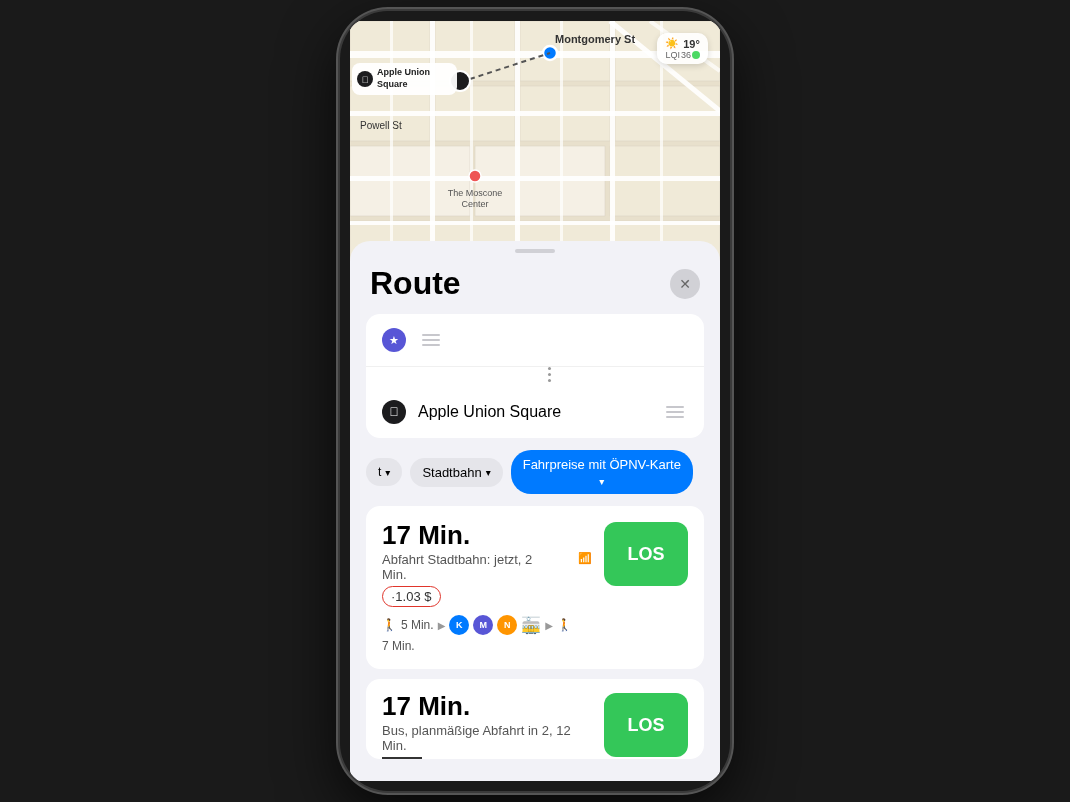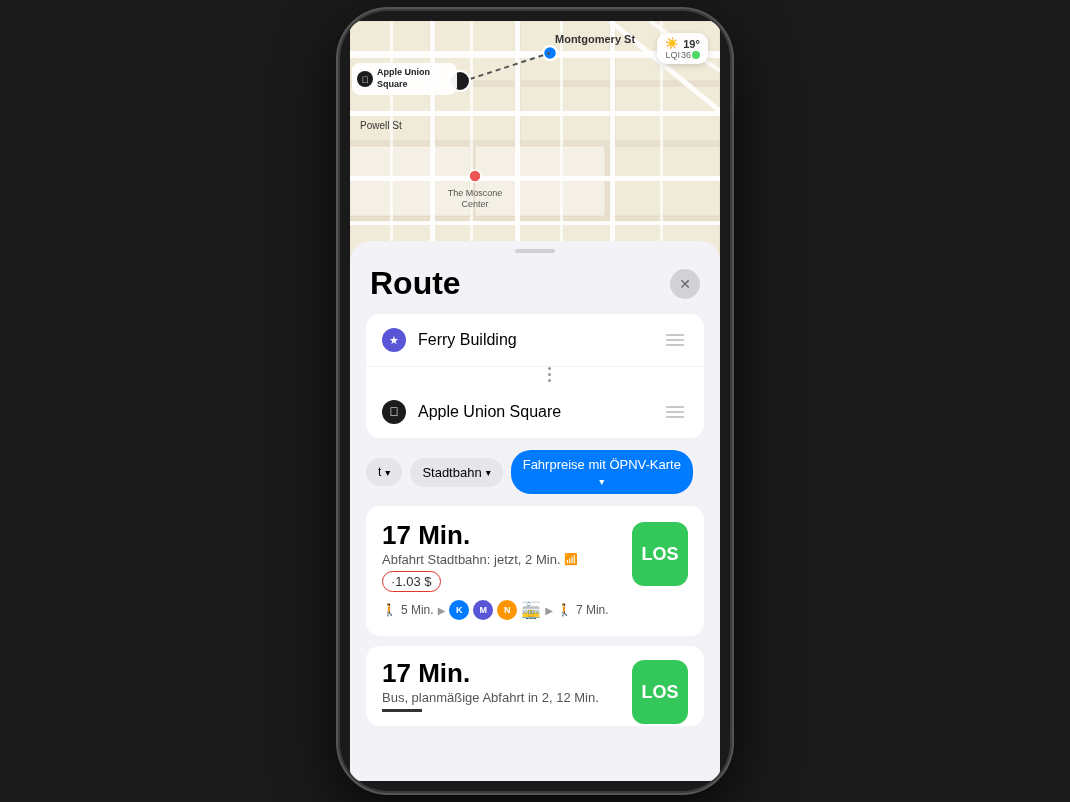--- a/index.html
+++ b/index.html
@@ -260,22 +260,21 @@
       color: #000;
       line-height: 1;
       margin-bottom: 4px;
     }
 
     .route-subtitle {
       font-size: 13px;
       color: #555;
       margin-bottom: 4px;
       display: flex;
-      align-items: center;
-      gap: 4px;
+      gap: 19px;
     }
 
     .wifi-icon {
       font-size: 11px;
       color: #007aff;
     }
 
     .price-badge {
       display: inline-flex;
       align-items: center;
@@ -325,21 +324,21 @@
       color: #999;
     }
 
     .go-btn {
       background: #34c759;
       color: #fff;
       font-size: 18px;
       font-weight: 700;
       border: none;
       border-radius: 12px;
-      width: 56px;
+      width: 84px;
       height: 64px;
       display: flex;
       align-items: center;
       justify-content: center;
       cursor: pointer;
       margin-left: 12px;
       flex-shrink: 0;
     }
 
     
@@ -448,21 +447,20 @@
         <span class="sheet-title">Route</span>
         <div class="close-btn">
           <span>✕</span>
         </div>
       </div>
 
       <div class="locations-card">
 
         <div class="location-row">
           <div class="location-icon location-icon-star">★</div>
-          <span class="location-name">Ferry Building</span>
           <div class="drag-handle">
             <span></span>
               <span></span>
               <span></span>
           </div>
         </div>
 
         <div class="dots-connector">
           <span></span>
             <span></span>

